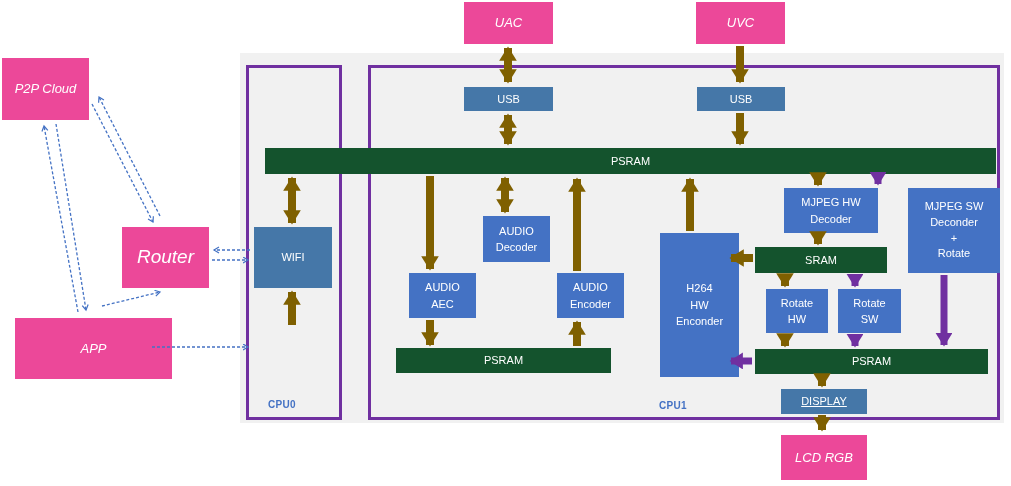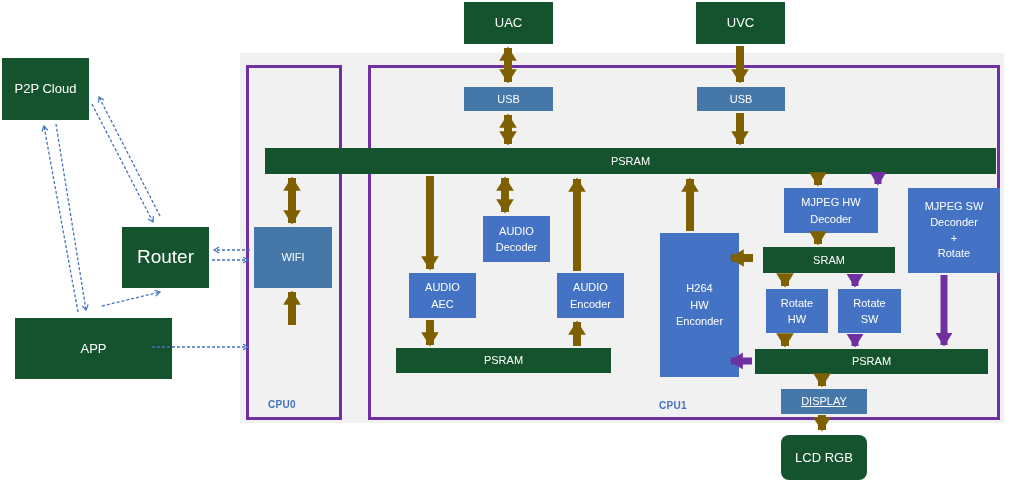--- a/index.html
+++ b/index.html
@@ -7,21 +7,21 @@
     position:relative;width:1011px;height:486px;overflow:hidden;
     font-family:"Liberation Sans",sans-serif;background:#ffffff;
   }
   .panel{position:absolute;background:#F1F1F1;}
   .frame{position:absolute;border:3px solid #7030A0;background:transparent;box-sizing:border-box;}
   .node{
     position:absolute;display:flex;align-items:center;justify-content:center;
     text-align:center;color:#ffffff;font-size:11px;line-height:1.5;
     white-space:pre-line;box-sizing:border-box;z-index:10;
   }
-  .gold{background:#14532d;}
+  .gold{background:#ec4899;font-style:italic;}
   .steel{background:#4577A8;}
   .royal{background:#4472C4;margin-left:12px;}
   .orange{background:#14532d;}
   .cpu-label{
     position:absolute;color:#4472C4;font-size:10px;font-weight:bold;
     z-index:12;letter-spacing:0.3px;
   }
   svg.overlay{position:absolute;left:0;top:0;z-index:40;pointer-events:none;}
   .a-olive{stroke:#7F6000;stroke-width:8;fill:none;}
   .a-purple{stroke:#7030A0;stroke-width:7;fill:none;}
@@ -37,28 +37,28 @@
   <div class="frame" style="left:246px;top:65px;width:96px;height:355px;z-index:2;"></div>
   <div class="frame" style="left:368px;top:65px;width:632px;height:355px;z-index:2;"></div>
   <div class="cpu-label" style="left:268px;top:399px;">CPU0</div>
   <div class="cpu-label" style="left:659px;top:400px;">CPU1</div>
 
   <div class="node gold" style="left:2px;top:58px;width:87px;height:62px;font-size:13px;">P2P Cloud</div>
   <div class="node gold" style="left:122px;top:227px;width:87px;height:61px;font-size:19px;">Router</div>
   <div class="node gold" style="left:15px;top:318px;width:157px;height:61px;font-size:13px;">APP</div>
   <div class="node gold" style="left:464px;top:2px;width:89px;height:42px;font-size:13px;">UAC</div>
   <div class="node gold" style="left:696px;top:2px;width:89px;height:42px;font-size:13px;">UVC</div>
-  <div class="node gold" style="left:781px;top:435px;width:86px;height:45px;font-size:13px;border-radius:8px;">LCD RGB</div>
+  <div class="node gold" style="left:781px;top:435px;width:86px;height:45px;font-size:13px;">LCD RGB</div>
 
   <div class="node steel" style="left:254px;top:227px;width:78px;height:61px;">WIFI</div>
 
   <div class="node orange" style="left:265px;top:148px;width:731px;height:26px;">PSRAM</div>
   <div class="node orange" style="left:396px;top:348px;width:215px;height:25px;">PSRAM</div>
   <div class="node orange" style="left:755px;top:349px;width:233px;height:25px;">PSRAM</div>
-  <div class="node orange" style="left:755px;top:247px;width:132px;height:26px;margin-left:8px;">SRAM</div>
+  <div class="node orange" style="left:755px;top:247px;width:132px;height:26px;">SRAM</div>
 
   <div class="node steel" style="left:464px;top:87px;width:89px;height:24px;">USB</div>
   <div class="node steel" style="left:697px;top:87px;width:88px;height:24px;">USB</div>
 
   <div class="node royal" style="left:471px;top:216px;width:67px;height:46px;">AUDIO
 Decoder</div>
   <div class="node royal" style="left:397px;top:273px;width:67px;height:45px;">AUDIO
 AEC</div>
   <div class="node royal" style="left:545px;top:273px;width:67px;height:45px;">AUDIO
 Encoder</div>

